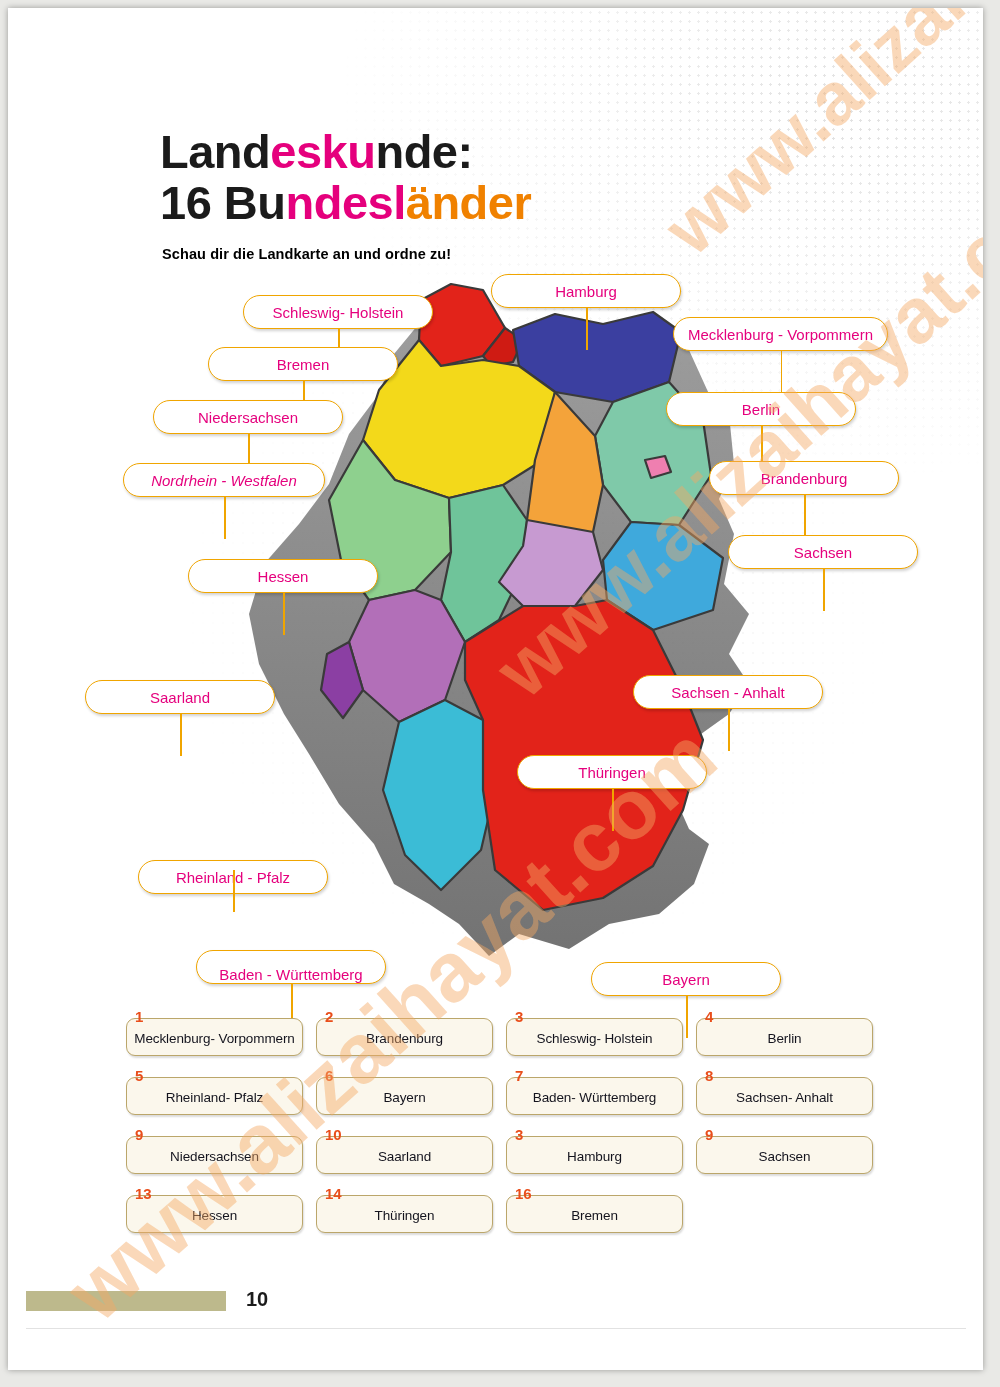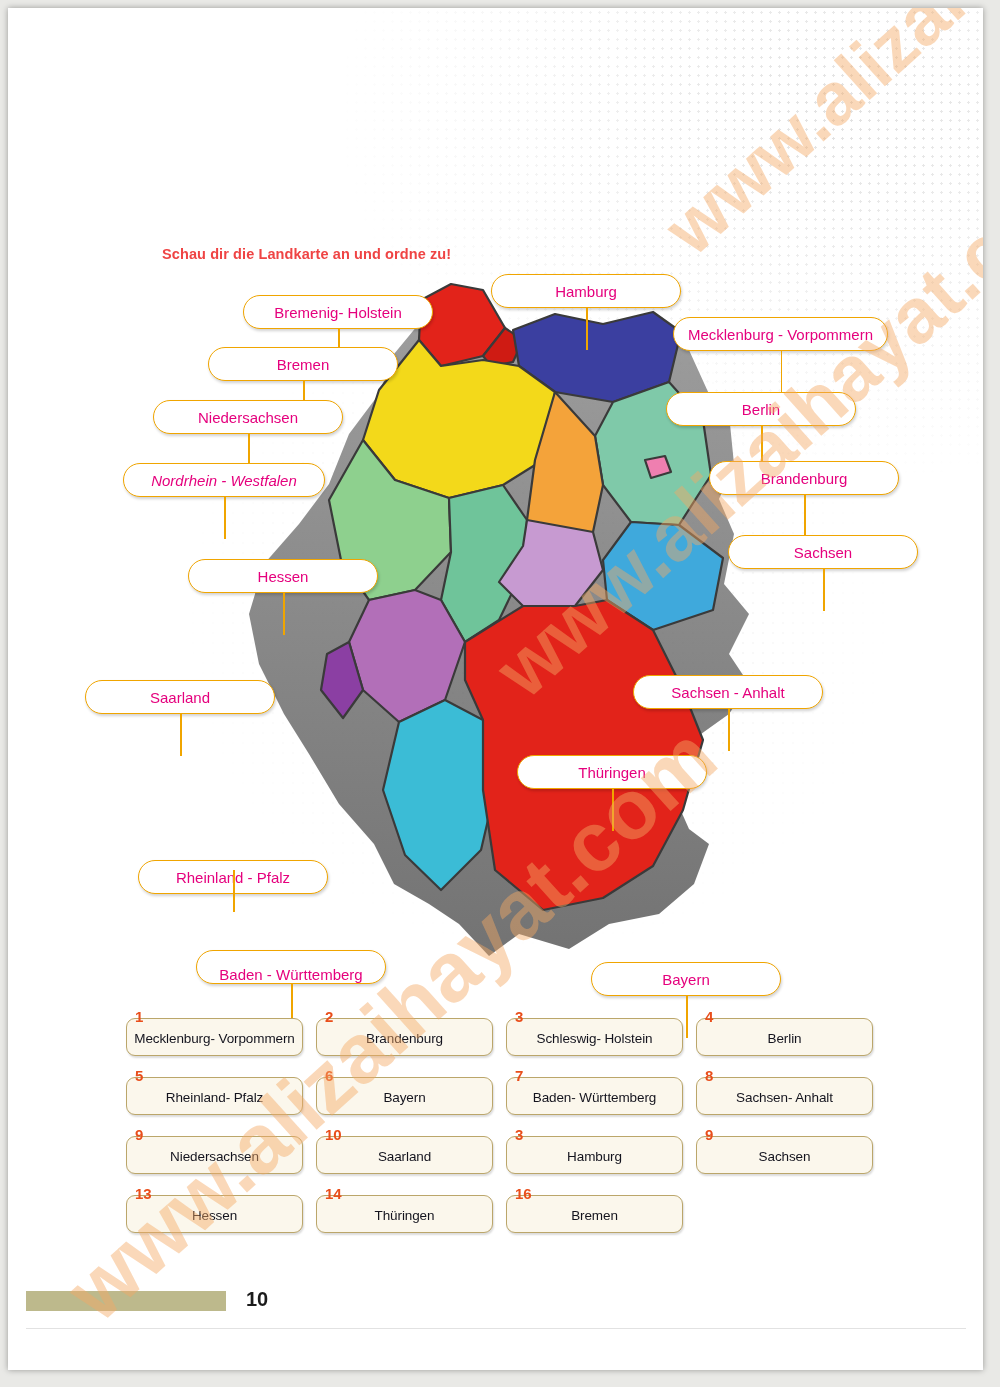--- a/index.html
+++ b/index.html
@@ -41,21 +41,21 @@
     line-height:1.12;
     font-family:"Liberation Sans", sans-serif;
     white-space:nowrap;
   }
   .title .l2{display:block;margin-top:-2px;}
   .c-dark{color:#1b1b1b;}
   .c-pink{color:#e5007d;}
   .c-org{color:#f08100;}
   .subtitle{
     position:absolute;left:154px;top:238px;
-    font-size:14.5px;font-weight:bold;color:#ef4444;
+    font-size:14.5px;font-weight:bold;color:#000000;
     letter-spacing:.1px;
   }
 
   
   #mapwrap{position:absolute;left:175px;top:262px;width:640px;height:730px;}
   #mapwrap svg{display:block;}
 
   
   .callout{
     position:absolute;
@@ -131,20 +131,26 @@
   .wm .w3{left:640px;top:200px;font-size:74px;transform:rotate(-42deg);}
 </style>
 </head>
 <body>
 
 <div id="page">
 
   <div class="dots"></div>
   <div class="dots2"></div>
 
+  <div class="title">
+    <span class="c-dark">Land</span><span class="c-pink">esku</span><span class="c-dark">nde:</span>
+    <span class="l2">
+      <span class="c-dark">16 Bu</span><span class="c-pink">ndesl</span><span class="c-org">änder</span>
+    </span>
+  </div>
   <div class="subtitle">Schau dir die Landkarte an und ordne zu!</div>
 
   <div id="mapwrap">
 
     <svg width="640" height="730" viewBox="0 0 640 730">
       <defs>
         <linearGradient id="gShadow" x1="0" y1="0" x2="0" y2="1">
           <stop offset="0" stop-color="#8d8d8d"></stop>
             <stop offset="1" stop-color="#5a5a5a"></stop>
         </linearGradient>
@@ -193,21 +199,21 @@
                  L312,600 L300,520 L300,450 L282,410 Z" fill="#e2231a"></path>
       </g>
     </svg>
 
     <div id="callouts">
         <div class="callout" style="left: 308px; top: 4px; width: 190px;">
           <span>Hamburg</span>
         </div>
         <div class="leader" style="left: 403px; top: 38px; width: 1.6px; height: 42px;"></div>
         <div class="callout" style="left: 60px; top: 25px; width: 190px;">
-          <span>Bremen­ig- Holstein</span>
+          <span>Schlesw­ig- Holstein</span>
         </div>
         <div class="leader" style="left: 155px; top: 59px; width: 1.6px; height: 42px;"></div>
         <div class="callout" style="left: 490px; top: 47px; width: 215px;">
           <span>Mecklenburg - Vorpommern</span>
         </div>
         <div class="leader" style="left: 597.5px; top: 81px; width: 1.6px; height: 42px;"></div>
         <div class="callout" style="left: 25px; top: 77px; width: 190px;">
           <span>Bremen</span>
         </div>
         <div class="leader" style="left: 120px; top: 111px; width: 1.6px; height: 42px;"></div>

